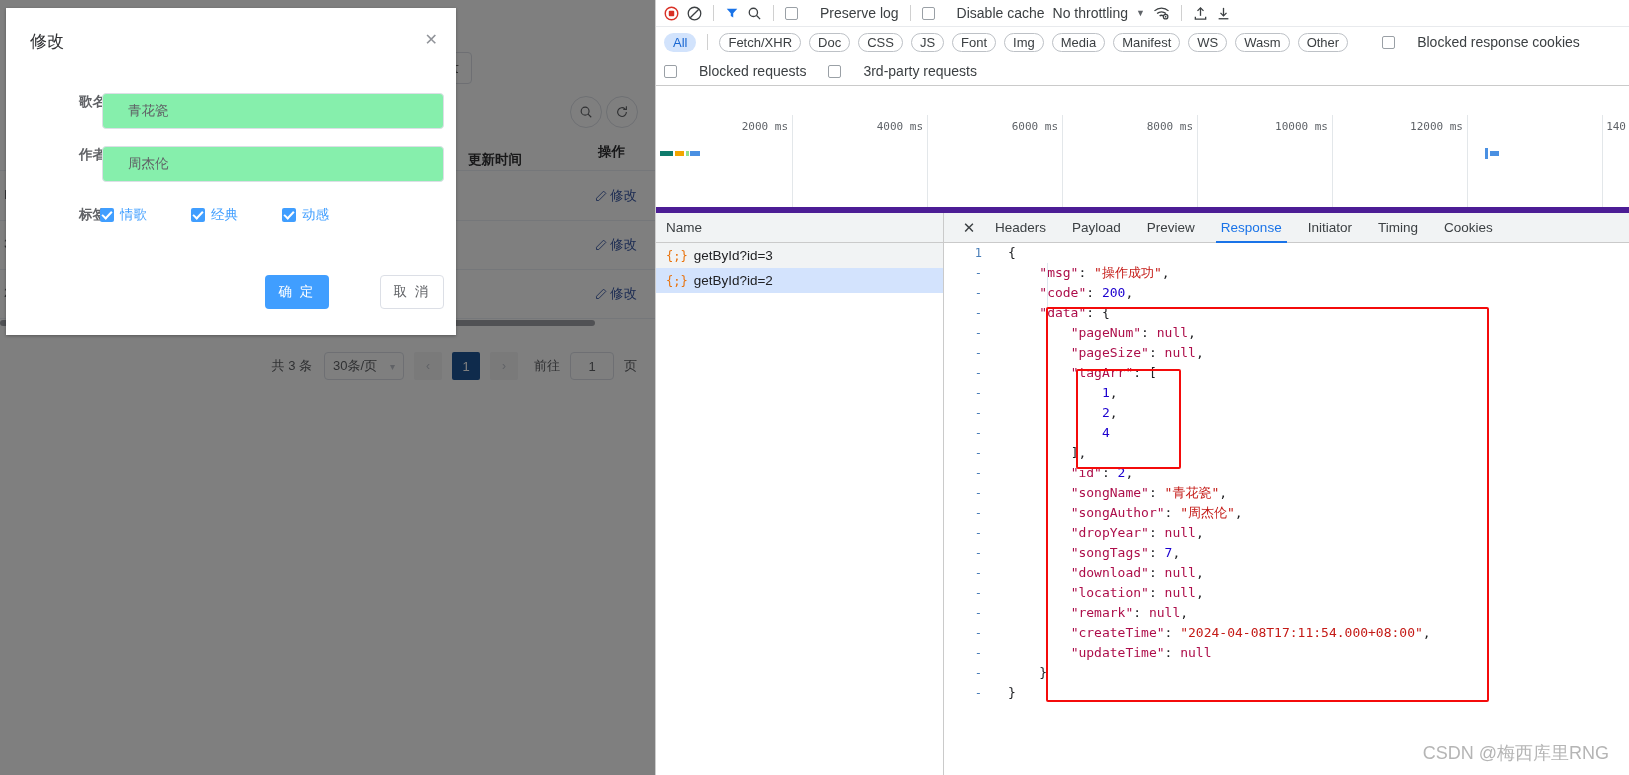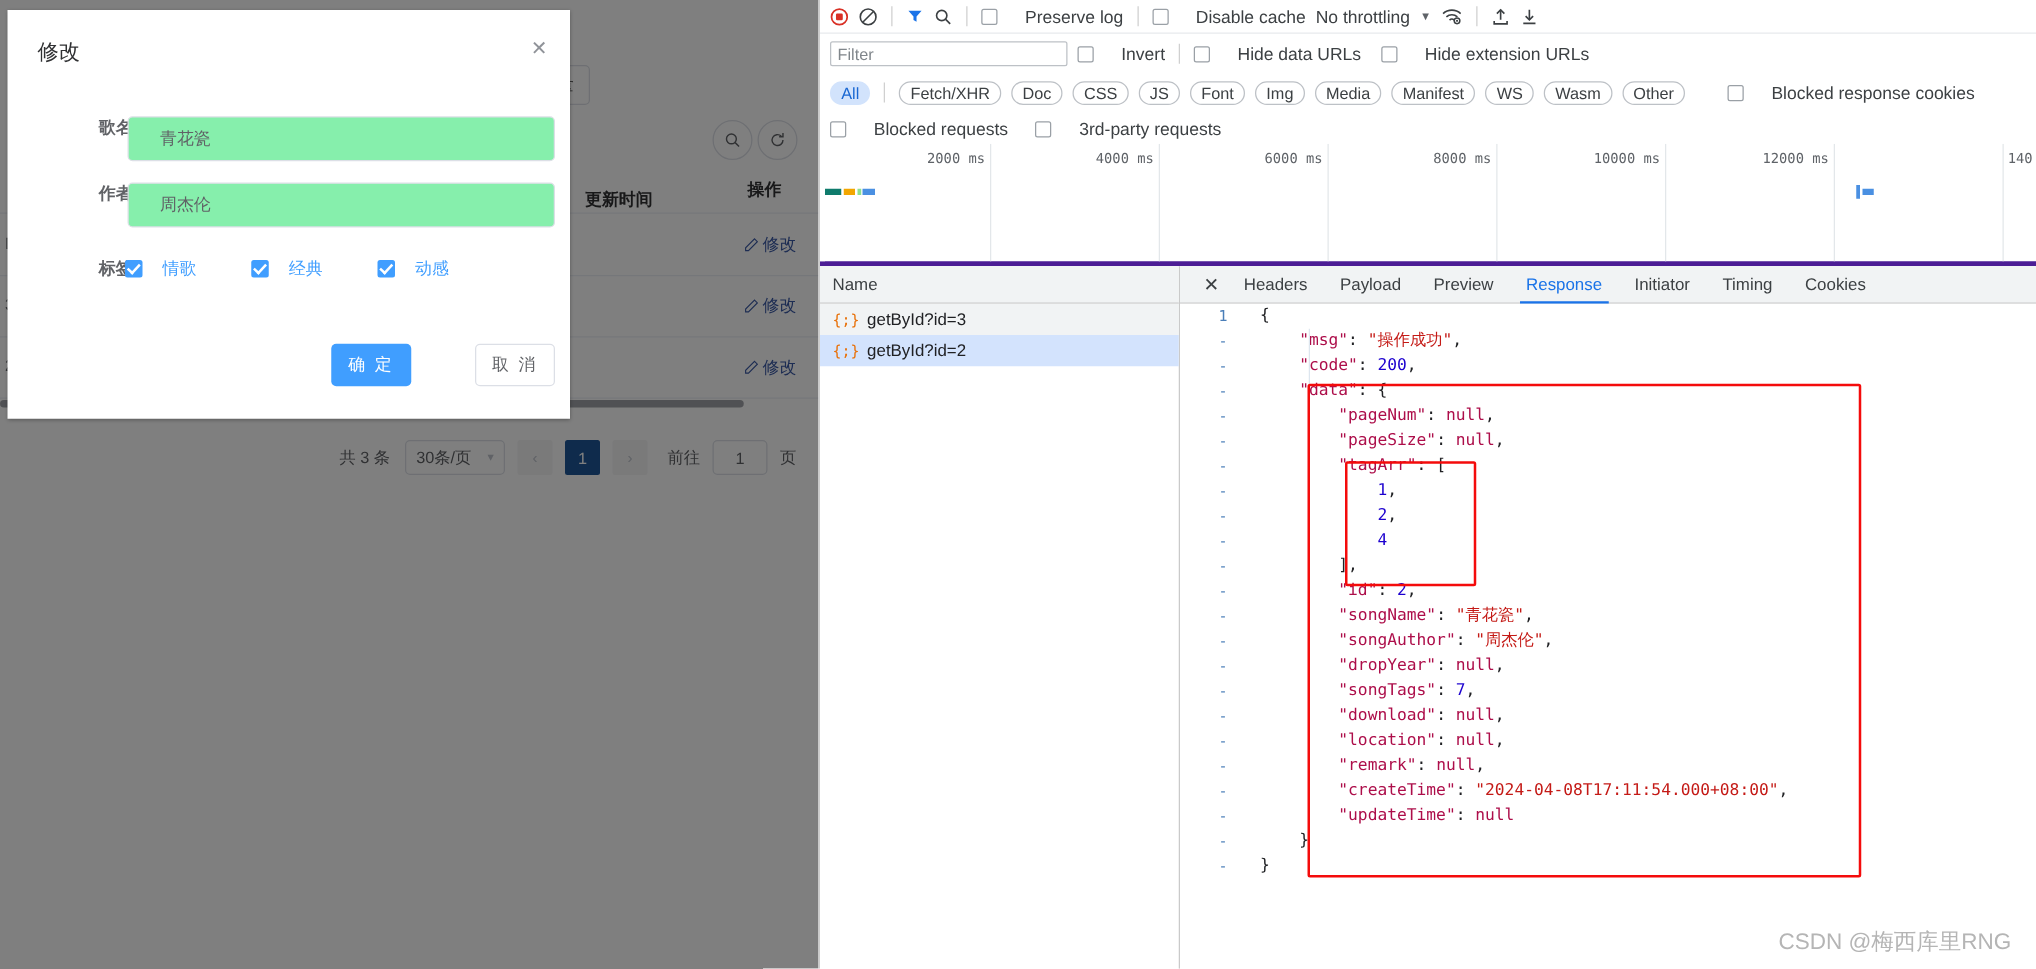--- a/index.html
+++ b/index.html
@@ -115,21 +115,21 @@
   .form-input{
     position:absolute; left:96px; width:342px; height:36px;
     border:1px solid #dcdfe6; border-radius:4px; background:#86efac;
     display:flex; align-items:center; padding:0 25px;
     font-size:13.5px; color:#606266;
   }
   #row-song{ top:85px; }
   #row-author{ top:138px; }
   #row-tags{ top:198px; }
   .cbx-group{ position:absolute; left:94px; top:0; display:flex; gap:44px; }
-  .cbx{ display:flex; align-items:center; gap:16px; }
+  .cbx{ display:flex; align-items:center; gap:6px; }
   .cbx .box{
     width:14px; height:14px; border-radius:2px; background:#409eff;
     position:relative; flex:none;
   }
   .cbx .box::after{
     content:""; position:absolute; left:4px; top:1px;
     width:4px; height:8px; border:solid #fff; border-width:0 2px 2px 0;
     transform:rotate(43deg);
   }
   .cbx .cbx-label{ font-size:13.5px; color:#409eff; }
@@ -185,21 +185,21 @@
   .pill{
     height:19px; padding:0 8px; border:1px solid #bdc1c6; border-radius:10px;
     display:inline-flex; align-items:center; font-size:13px; color:#3c4043;
     background:#fff;
   }
   .pill.all{ border:none; background:#d2e3fc; color:#1967d2; padding:0 9px; }
 
   
   #overview{
     position:absolute; left:0; top:115px; width:974px; height:98px;
-    background:#fff; border-bottom:4px solid #4c1d95; overflow:hidden;
+    background:#fff; border-bottom:6px solid #4c1d95; overflow:hidden;
   }
   #ov-gutter{
     position:absolute; left:0; top:0; width:4px; height:98px; background:#fff;
   }
   .tl-div{
     position:absolute; top:0; width:1px; height:98px; background:#e3e7ea;
   }
   .tl-lab{
     position:absolute; top:5px; font-size:11px; color:#5f6368;
     font-family:"DejaVu Sans Mono","Liberation Mono",monospace;
@@ -483,38 +483,20 @@
     </span>
     <span class="ico">
       <svg width="15" height="15" viewBox="0 0 16 16">
         <line x1="8" y1="2" x2="8" y2="10.5" stroke="#3c4043" stroke-width="1.4"></line>
         <polyline points="4.8,7.3 8,10.5 11.2,7.3" fill="none" stroke="#3c4043" stroke-width="1.4"></polyline>
         <line x1="2.8" y1="13.6" x2="13.2" y2="13.6" stroke="#3c4043" stroke-width="1.4"></line>
       </svg>
     </span>
   </div>
 
-  <div class="dt-row r2">
-    <div id="filter-input">
-      <span>Filter</span>
-    </div>
-    <label class="ck">
-      <span class="sq"></span>
-      <span>Invert</span>
-    </label>
-    <span class="sep"></span>
-    <label class="ck">
-      <span class="sq"></span>
-      <span>Hide data URLs</span>
-    </label>
-    <label class="ck" style="margin-left:8px">
-      <span class="sq"></span>
-      <span>Hide extension URLs</span>
-    </label>
-  </div>
 
   <div class="dt-row r3">
     <span class="pill all">All</span>
     <span class="sep"></span>
     <span class="pill">Fetch/XHR</span>
     <span class="pill">Doc</span>
     <span class="pill">CSS</span>
     <span class="pill">JS</span>
     <span class="pill">Font</span>
     <span class="pill">Img</span>

